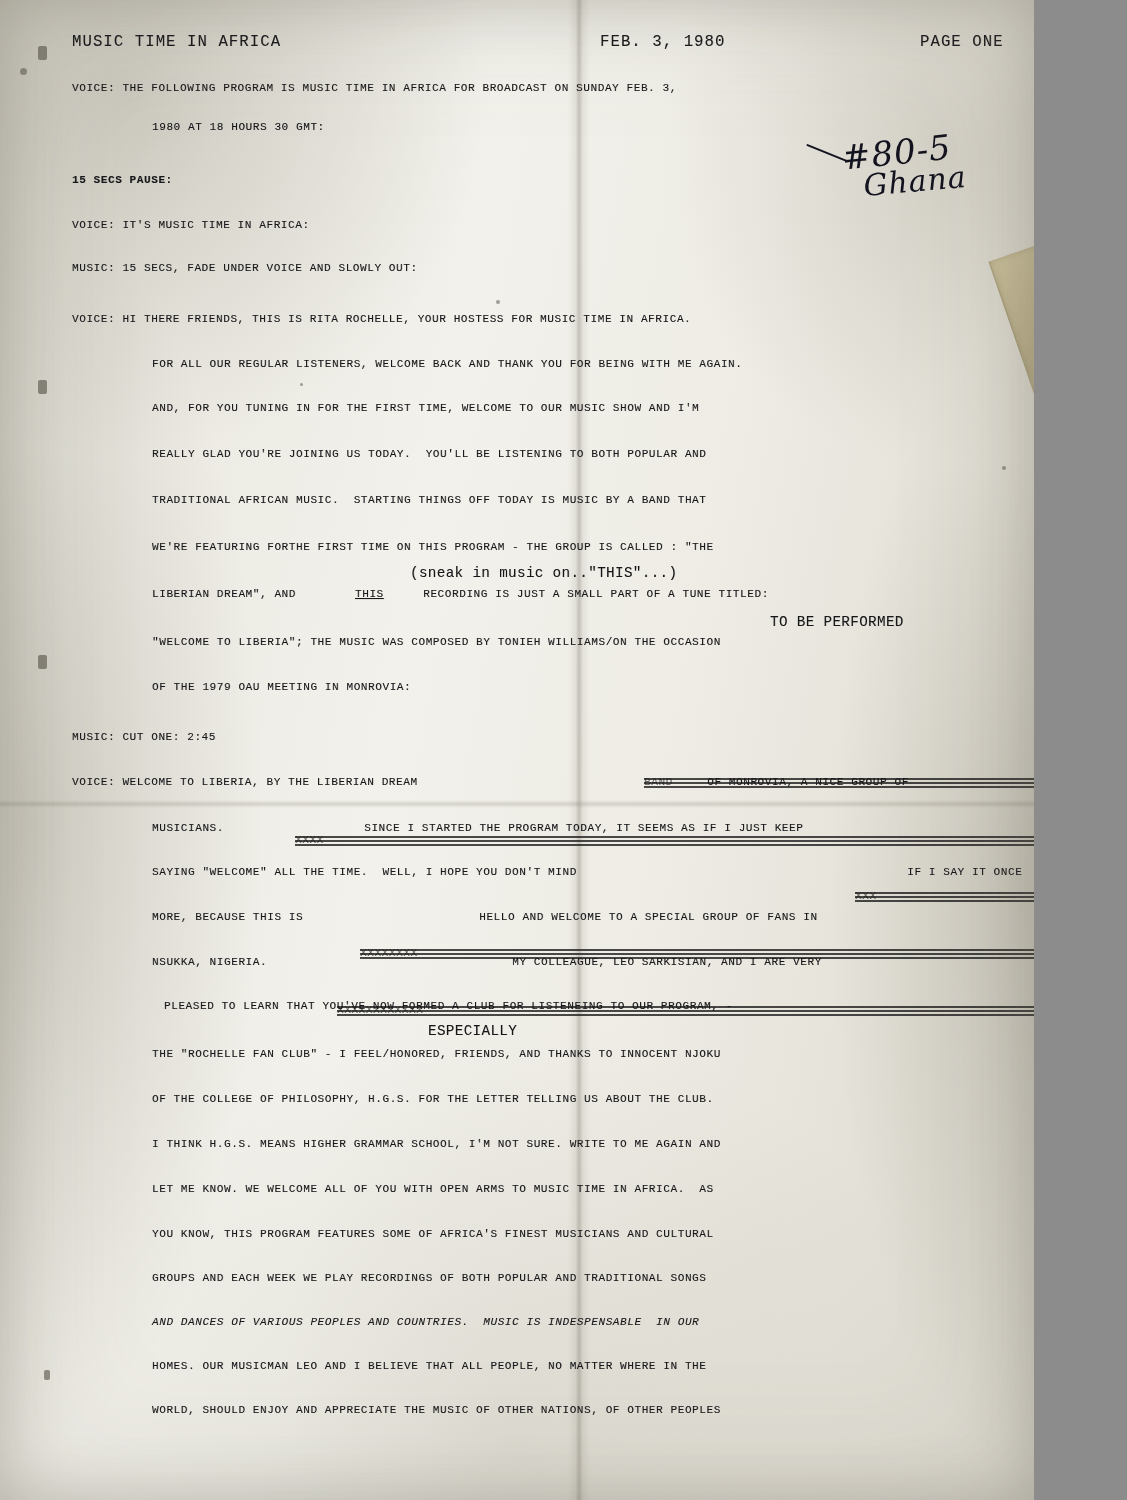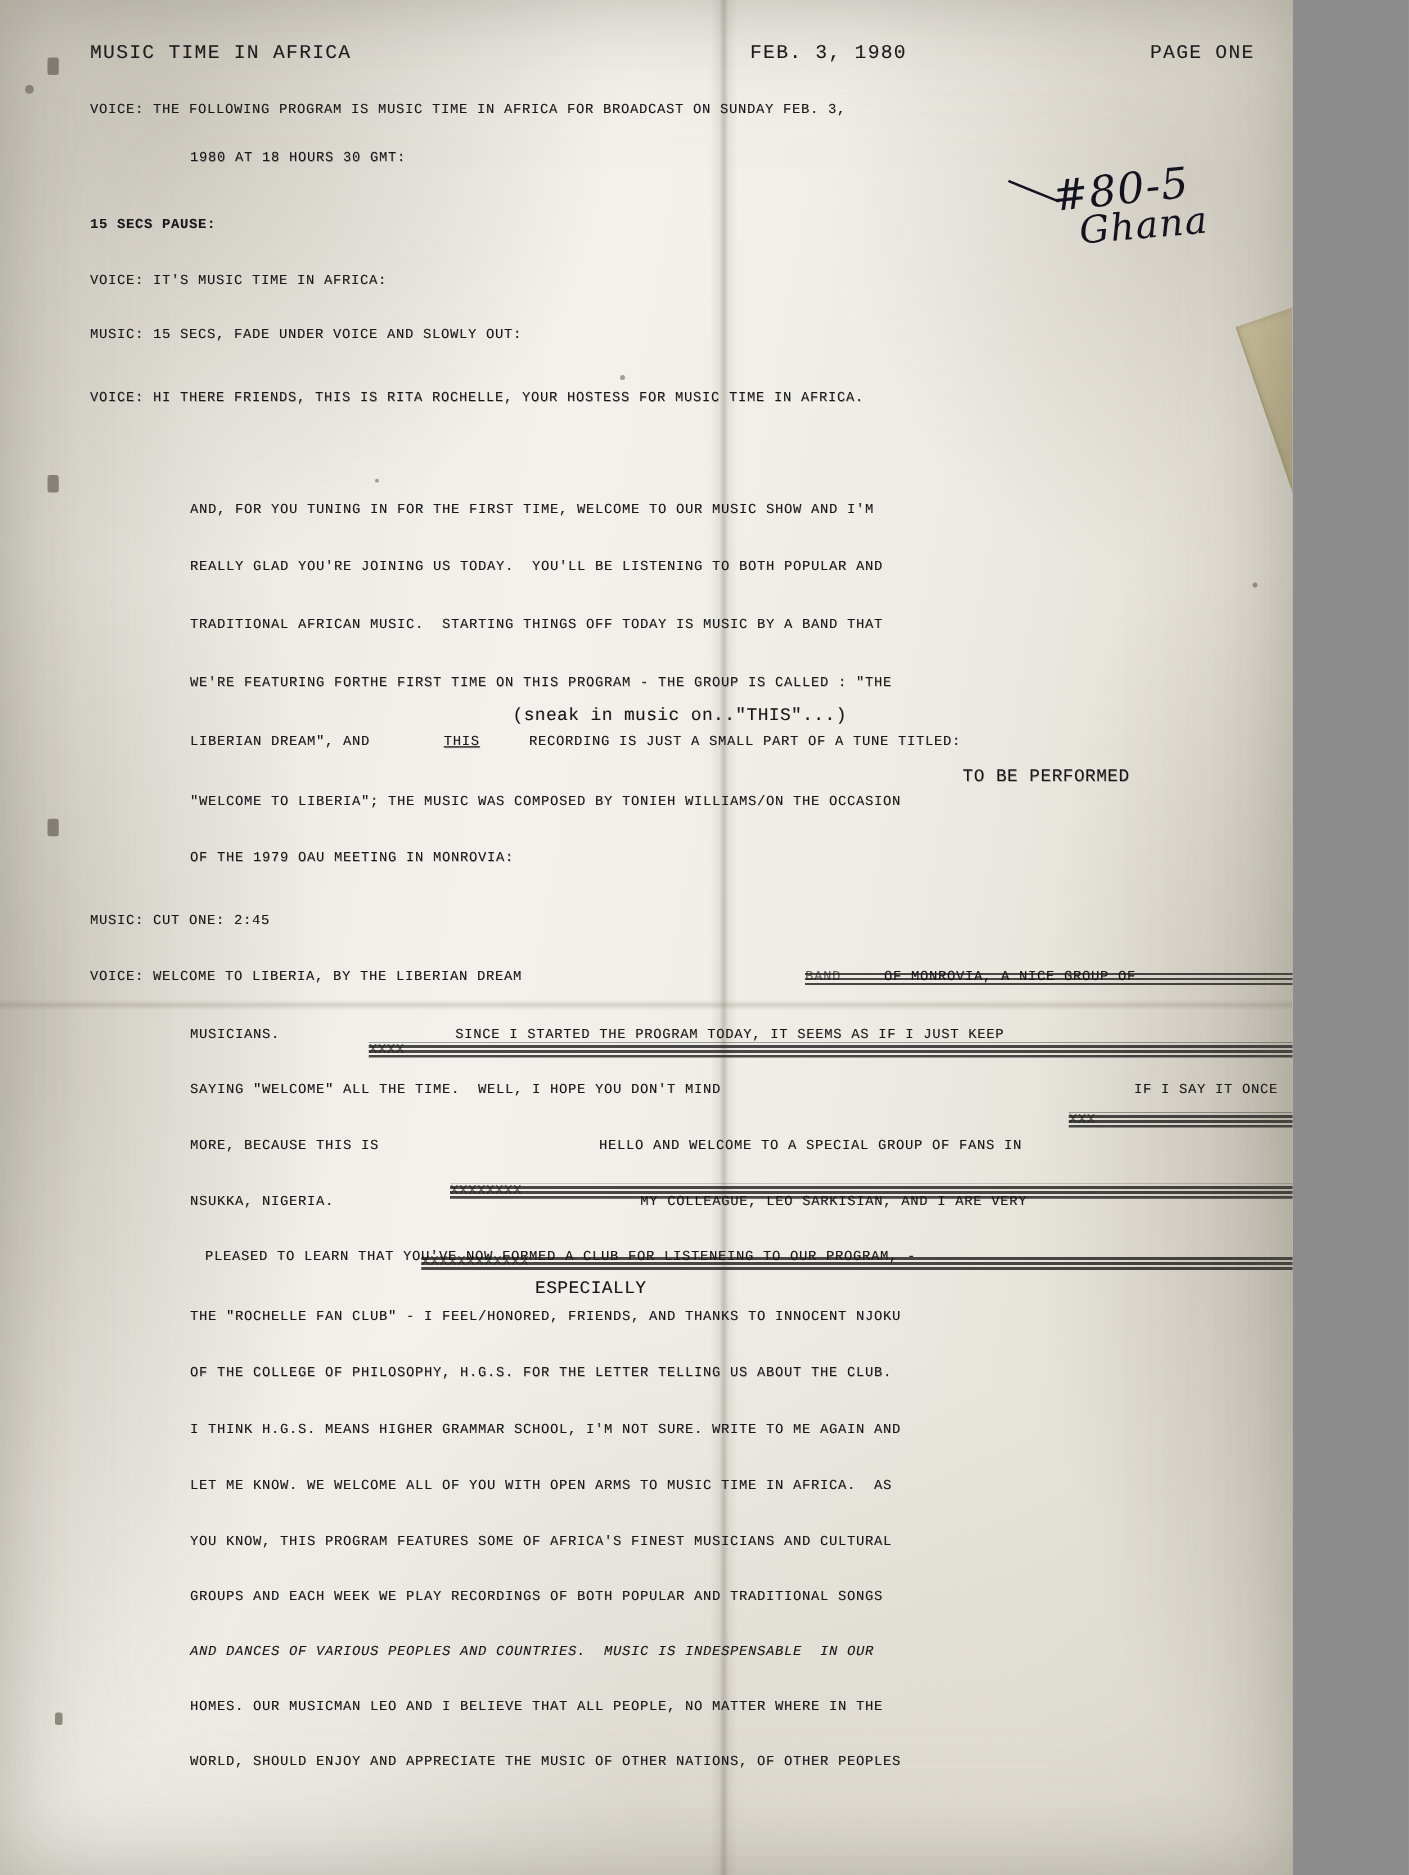--- a/index.html
+++ b/index.html
@@ -146,20 +146,21 @@
     <div class="line hdr" style="left:72px;  top:33px;">MUSIC TIME IN AFRICA</div>
     <div class="line hdr" style="left:566px; top:33px;margin-left:34px;">FEB. 3, 1980</div>
     <div class="line hdr" style="left:920px; top:33px;">PAGE ONE</div>
 
     <div class="line" style="left:72px;  top:82px;">VOICE: THE FOLLOWING PROGRAM IS MUSIC TIME IN AFRICA FOR BROADCAST ON SUNDAY FEB. 3,</div>
     <div class="line" style="left:152px; top:121px;">1980 AT 18 HOURS 30 GMT:</div>
     <div class="line" style="left:72px;  top:174px;font-weight:bold;">15 SECS PAUSE:</div>
     <div class="line" style="left:72px;  top:219px;">VOICE: IT'S MUSIC TIME IN AFRICA:</div>
     <div class="line" style="left:72px;  top:262px;">MUSIC: 15 SECS, FADE UNDER VOICE AND SLOWLY OUT:</div>
     <div class="line" style="left:72px;  top:313px;">VOICE: HI THERE FRIENDS, THIS IS RITA ROCHELLE, YOUR HOSTESS FOR MUSIC TIME IN AFRICA.</div>
+    <div class="line" style="left:152px; top:358px;">FOR ALL OUR REGULAR LISTENERS, WELCOME BACK AND THANK YOU FOR BEING WITH ME AGAIN.</div>
     <div class="line" style="left:152px; top:402px;">AND, FOR YOU TUNING IN FOR THE FIRST TIME, WELCOME TO OUR MUSIC SHOW AND I'M</div>
     <div class="line" style="left:152px; top:448px;">REALLY GLAD YOU'RE JOINING US TODAY.  YOU'LL BE LISTENING TO BOTH POPULAR AND</div>
     <div class="line" style="left:152px; top:494px;">TRADITIONAL AFRICAN MUSIC.  STARTING THINGS OFF TODAY IS MUSIC BY A BAND THAT</div>
     <div class="line" style="left:152px; top:541px;">WE'RE FEATURING FORTHE FIRST TIME ON THIS PROGRAM - THE GROUP IS CALLED : "THE</div>
     <div class="line ins" style="left:410px; top:565px;">(sneak in music on.."THIS"...)</div>
     <div class="line" style="left:152px; top:588px;">LIBERIAN DREAM", AND </div>
     <div class="line u" style="left:355px; top:588px;">THIS</div>
     <div class="line" style="left:416px; top:588px;"> RECORDING IS JUST A SMALL PART OF A TUNE TITLED:</div>
     <div class="line ins" style="left:770px; top:614px;">TO BE PERFORMED</div>
     <div class="line" style="left:152px; top:636px;">"WELCOME TO LIBERIA"; THE MUSIC WAS COMPOSED BY TONIEH WILLIAMS/ON THE OCCASION</div>

